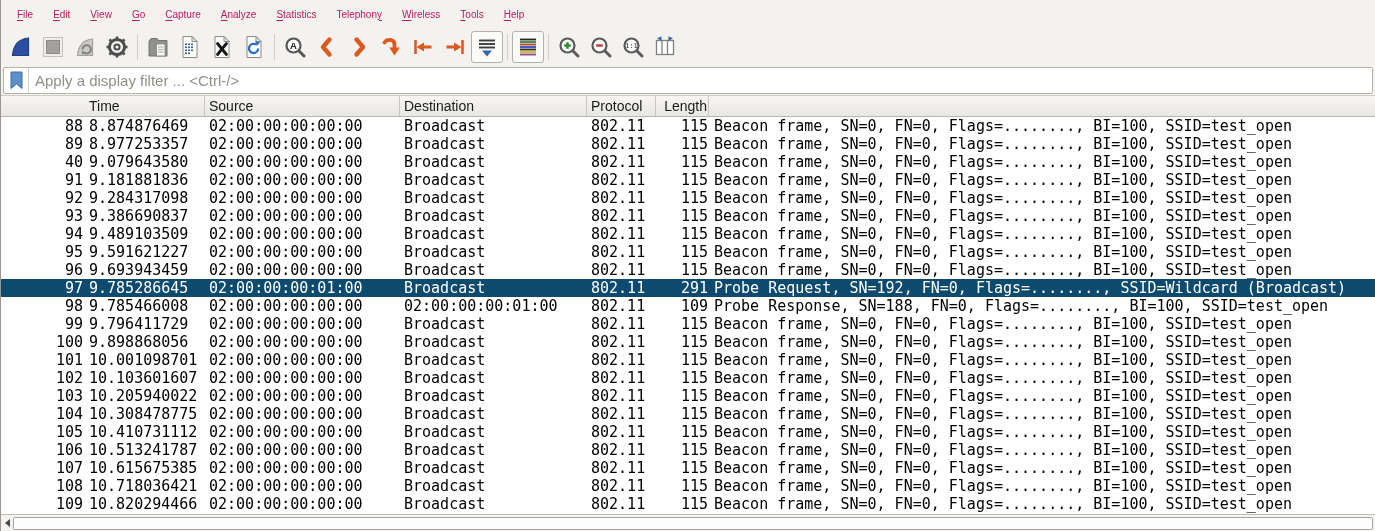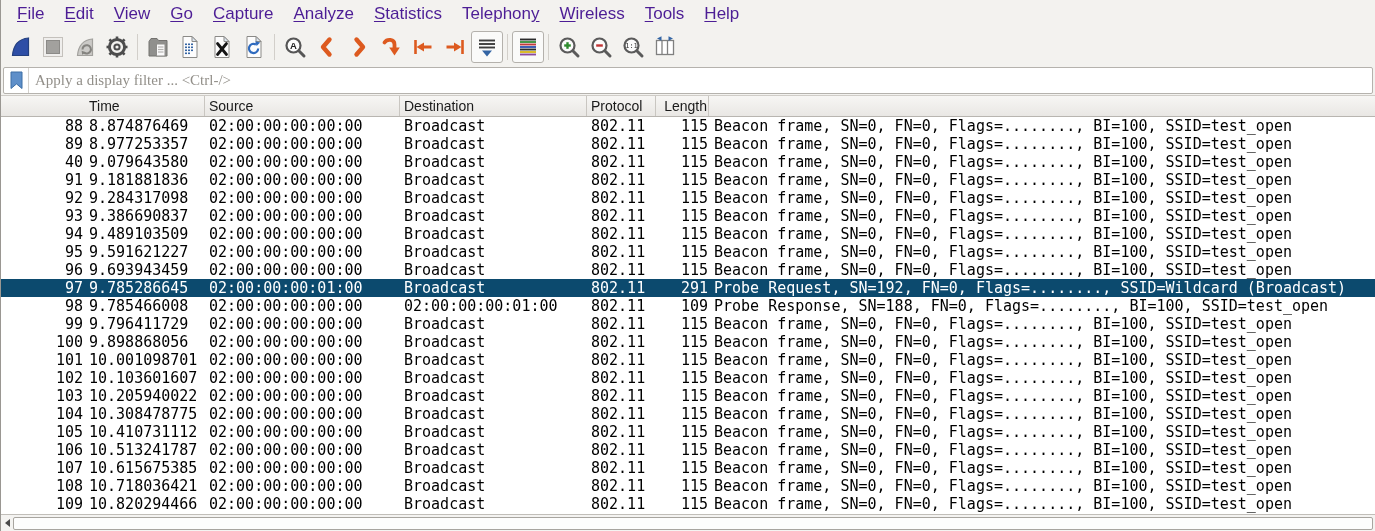--- a/index.html
+++ b/index.html
@@ -7,33 +7,33 @@
   #app{
     width:1375px;height:531px;
     font-family:"Liberation Sans",sans-serif;
     background:#f3f2ef;
     border-left:1px solid #9a9792;
     display:flex;flex-direction:column;
     overflow:hidden;
   }
   
   .menubar{height:28px;display:flex;align-items:center;padding-left:6px;background:#f3f2ef;flex:none;}
-  .menu-item{font-size:17px;color:#4c1d95;padding:4px 10px;cursor:default;white-space:nowrap;}
+  .menu-item{font-size:10px;color:#be185d;padding:4px 10px;cursor:default;white-space:nowrap;}
   .menu-item u{text-decoration:underline;text-underline-offset:2px;}
   
   .toolbar{height:38px;display:flex;align-items:center;padding-left:4px;background:#f3f2ef;flex:none;}
   .tb-btn{width:32px;height:32px;display:flex;align-items:center;justify-content:center;flex:none;}
   .tb-btn svg{display:block;}
   .tb-toggle{border:1px solid #b4b1ac;border-radius:3px;background:#fafaf9;width:32px;height:32px;}
   .tb-sep{width:1px;height:26px;background:#d2cfca;margin:0 4px;flex:none;}
   
   .filterbar{height:30px;padding:1px 2px 2px 2px;background:#f3f2ef;border-bottom:1px solid #cfccc7;flex:none;}
   .filter-box{height:27px;background:#ffffff;border:1px solid #b5b2ad;border-radius:2px;display:flex;align-items:stretch;}
   .bookmark-wrap{width:25px;display:flex;align-items:center;justify-content:center;border-right:1px solid #d4d1cc;flex:none;}
-  .filter-input{flex:1;border:none;outline:none;font-family:Liberation Serif, serif;font-size:15px;color:#4d7c0f;padding:0 6px;background:transparent;}
+  .filter-input{flex:1;border:none;outline:none;font-family:Liberation Sans, sans-serif;font-size:15px;color:#4d7c0f;padding:0 6px;background:transparent;}
   .filter-input::placeholder{color:#928f89;opacity:1;}
   
   .pkt-header{height:21px;display:flex;background:linear-gradient(#f7f6f4,#e9e7e4);border-bottom:1px solid #b8b5b0;flex:none;font-size:14px;color:#1a1a1a;}
   .hcell{line-height:20px;padding-left:4px;border-right:1px solid #c9c6c1;white-space:nowrap;overflow:hidden;}
   .pkt-body{flex:1;background:#ffffff;overflow:hidden;font-family:"DejaVu Sans Mono","Liberation Mono",monospace;font-size:15px;color:#000;}
   .row{height:18px;display:flex;white-space:nowrap;}
   .cell{line-height:18px;overflow:hidden;white-space:pre;}
   .c-no{width:84px;text-align:right;padding-right:2px;flex:none;}
   .c-time{width:120px;padding-left:4px;flex:none;}
   .c-src{width:195px;padding-left:4px;flex:none;}

